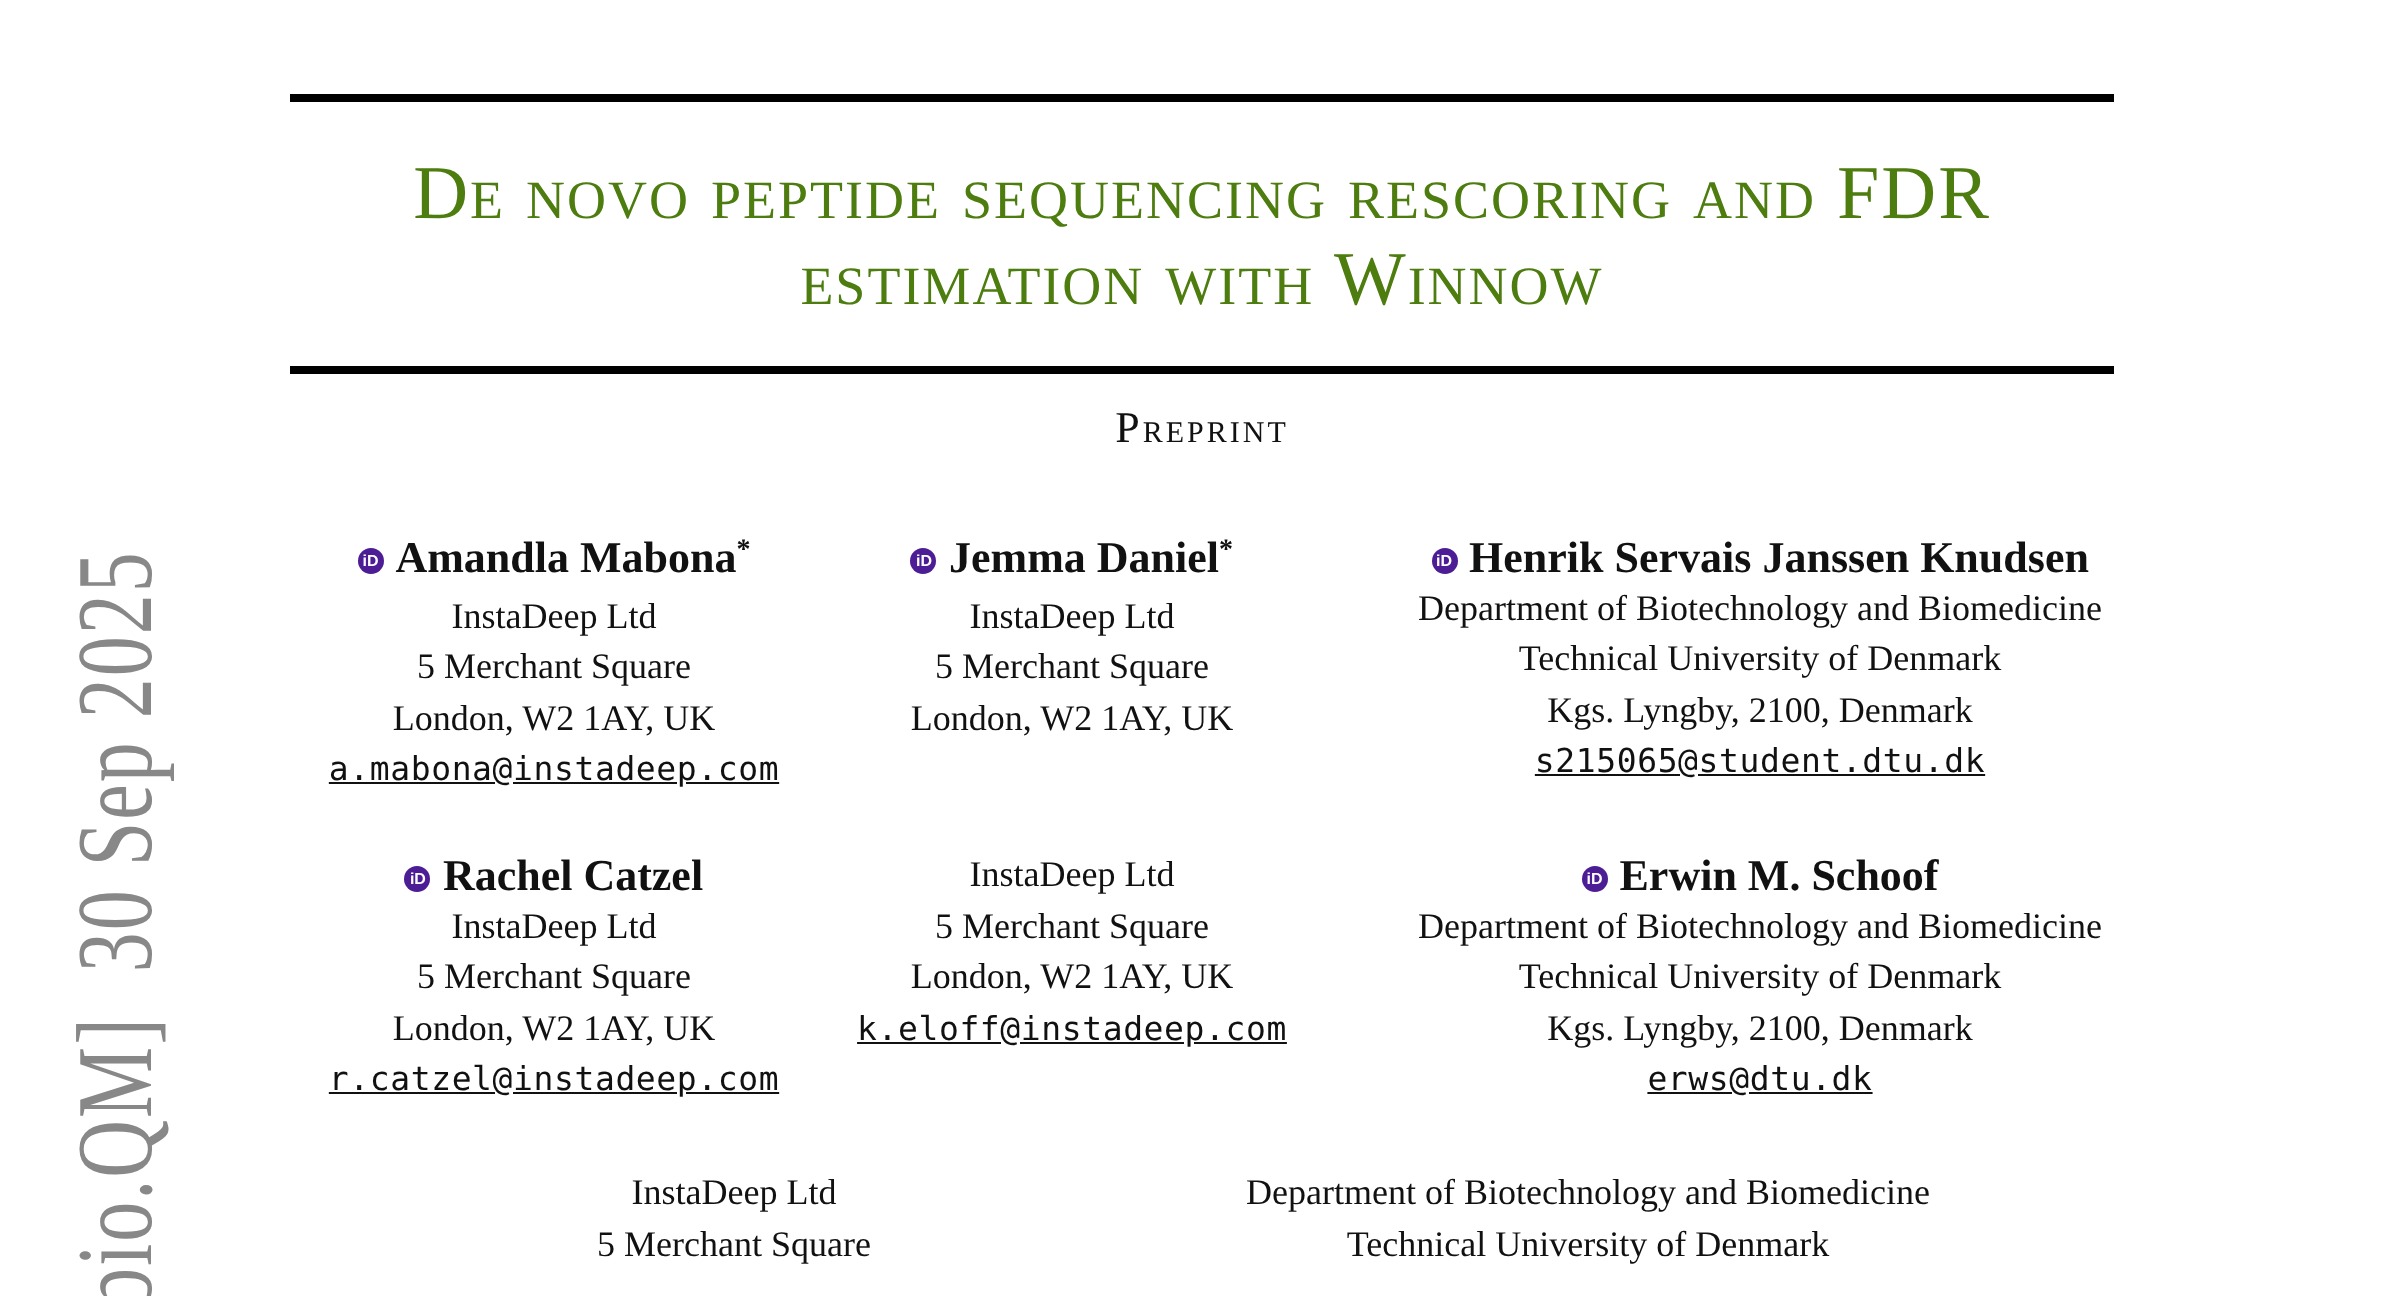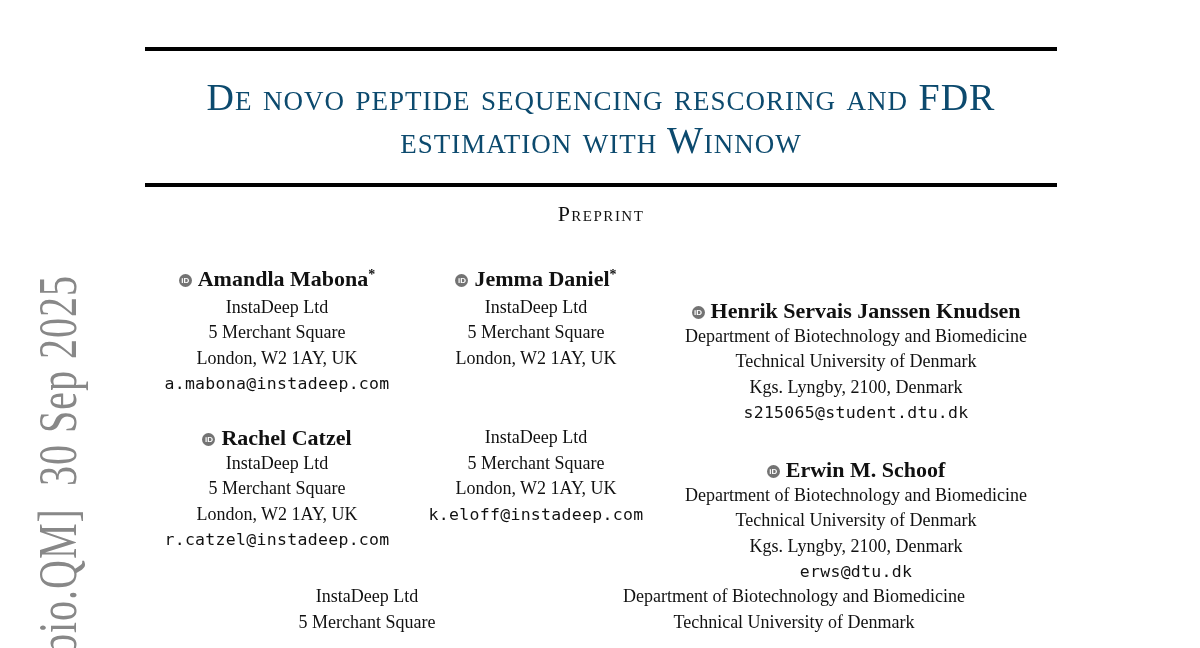--- a/index.html
+++ b/index.html
@@ -36,21 +36,21 @@
 
   
   .title {
     position: absolute;
     left: 145px; width: 912px; top: 76px;
     text-align: center;
     font-variant: small-caps;
     font-size: 38px;
     line-height: 43px;
     letter-spacing: 1px;
-    color: #0c4a6e;
+    color: #4d7c0f;
   }
 
   .preprint {
     position: absolute;
     left: 145px; width: 912px; top: 201px;
     text-align: center;
     font-variant: small-caps;
     font-size: 22px;
     letter-spacing: 1.5px;
     color: #111111;
@@ -73,43 +73,44 @@
   .author .marker {
     font-size: 14px;
     position: relative;
     top: -7px;
     font-weight: bold;
   }
   .author .email {
     font-family: "DejaVu Sans Mono", monospace;
     font-size: 16.5px;
     letter-spacing: 0.3px;
+    text-decoration: underline;
   }
   .orcid {
     display: inline-block;
     width: 13px; height: 13px;
     border-radius: 50%;
-    background: #737373;
+    background: #4c1d95;
     color: #ffffff;
     font-family: "Liberation Sans", sans-serif;
     font-size: 8px;
     font-weight: bold;
     line-height: 13px;
     text-align: center;
     margin-right: 6px;
     vertical-align: 3px;
   }
 
   
   .r1 { top: 266px; }
   .r2 { top: 425px; }
   .r3 { top: 584px; }
   .c1 { left: 27px; }
   .c2 { left: 286px; }
-  .c3 { left: 606px; margin-top: 32px; }
+  .c3 { left: 630px; }
   .c1w { left: 117px; }
   .c2w { left: 544px; }
 </style>
 </head>
 <body>
 
 <div class="stamp">bio.QM]&nbsp;&nbsp;30 Sep 2025</div>
 
 <div class="rule rule-top"></div>
 

